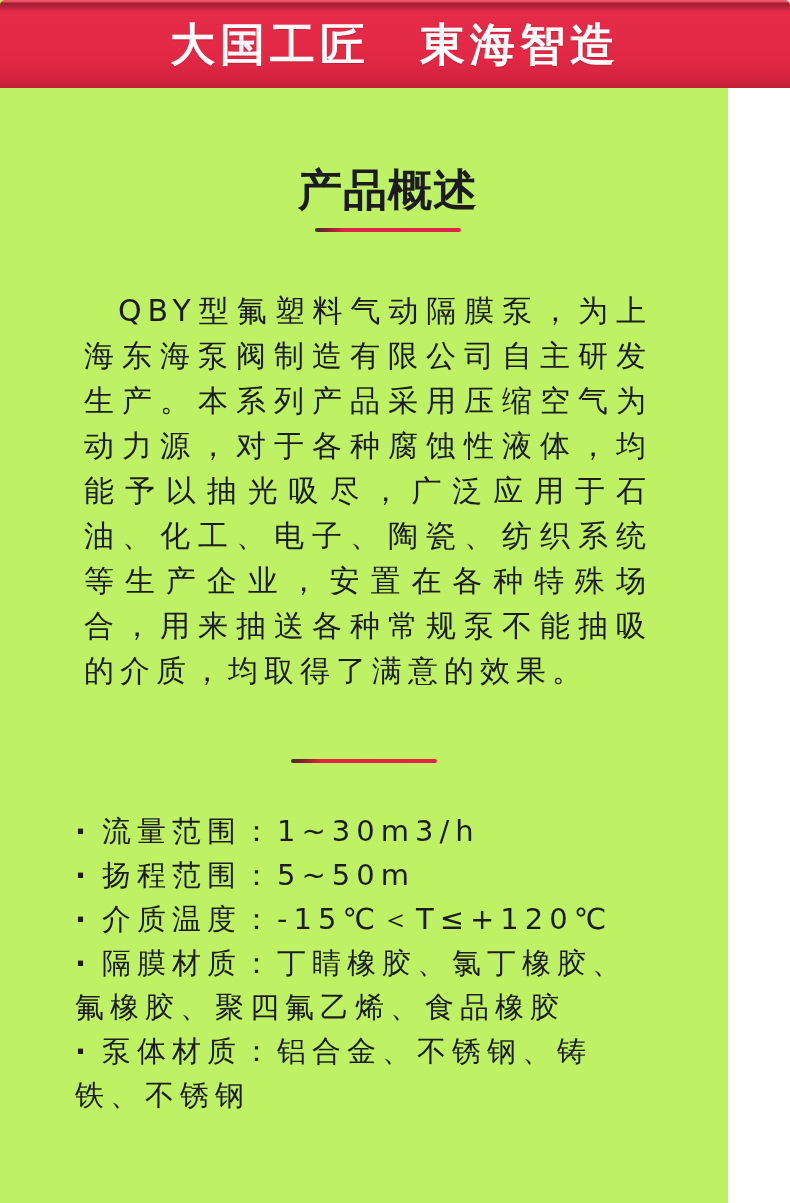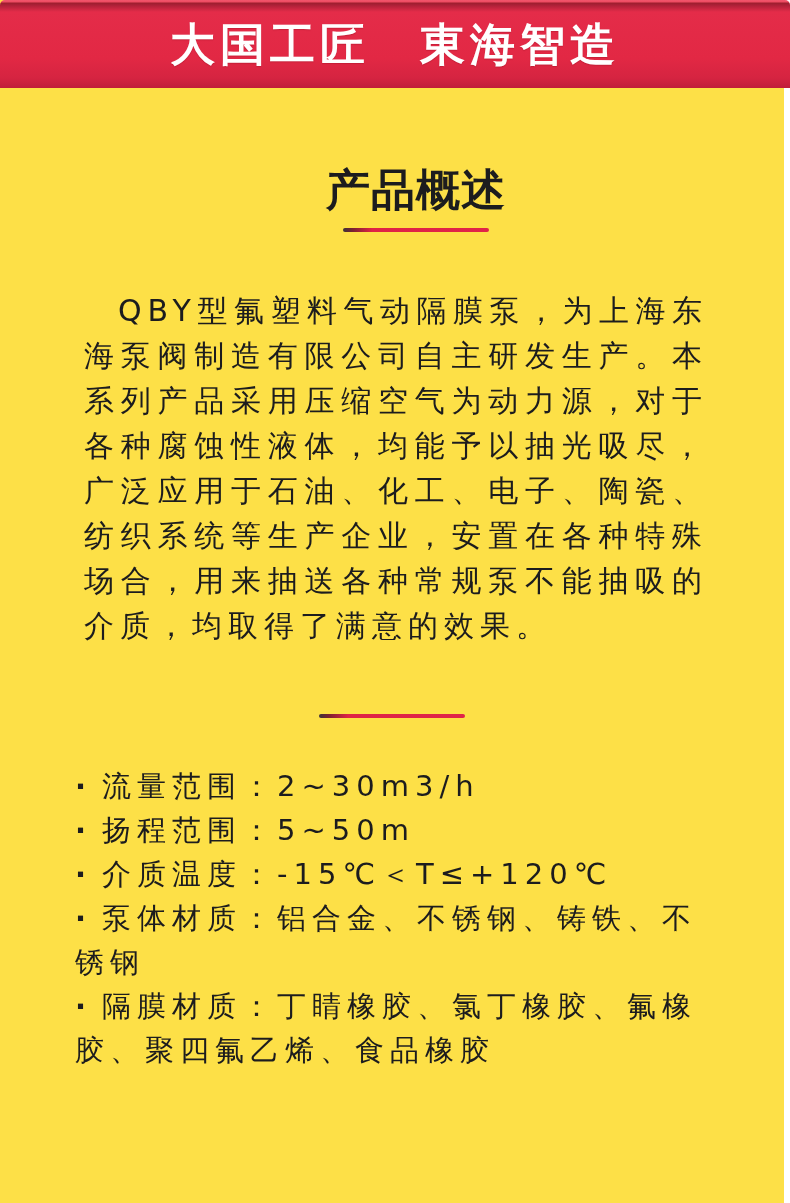--- a/index.html
+++ b/index.html
@@ -8,23 +8,23 @@
     background: #ffffff;
   }
   body {
     width: 790px;
     height: 1203px;
     font-family: "DejaVu Sans", "Liberation Sans", sans-serif;
     color: #1b1b1d;
     overflow: hidden;
   }
   .page {
-    width: 784px;
+    width: 728px;
     height: 1203px;
-    background: #fde047;
+    background: #bef264;
     position: relative;
   }
   
   .banner {
     height: 88px;
     width: 790px;
     background: linear-gradient(180deg,
       #f0576c 0px, #ee4a61 2px,
       #9c1f2e 3px, #ab2037 5px,
       #e42c49 12px, #e22844 58px,
@@ -104,29 +104,29 @@
   </div>
 
   <p class="overview-paragraph">QBY型氟塑料气动隔膜泵，为上海东海泵阀制造有限公司自主研发生产。本系列产品采用压缩空气为动力源，对于各种腐蚀性液体，均能予以抽光吸尽，广泛应用于石油、化工、电子、陶瓷、纺织系统等生产企业，安置在各种特殊场合，用来抽送各种常规泵不能抽吸的介质，均取得了满意的效果。</p>
 
   <div class="section-header second">
     <div class="section-underline"></div>
   </div>
 
   <div class="conditions-list">
     <div class="condition-item">
-      <span class="bullet-marker">·</span><span>流量范围：2~30m3/h</span>
+      <span class="bullet-marker">·</span><span>流量范围：1~30m3/h</span>
     </div>
     <div class="condition-item">
       <span class="bullet-marker">·</span><span>扬程范围：5~50m</span>
     </div>
     <div class="condition-item">
       <span class="bullet-marker">·</span><span>介质温度：-15℃＜T≤+120℃</span>
     </div>
     <div class="condition-item">
-      <span class="bullet-marker">·</span><span>泵体材质：铝合金、不锈钢、铸铁、不锈钢</span>
+      <span class="bullet-marker">·</span><span>隔膜材质：丁睛橡胶、氯丁橡胶、氟橡胶、聚四氟乙烯、食品橡胶</span>
     </div>
     <div class="condition-item">
-      <span class="bullet-marker">·</span><span>隔膜材质：丁睛橡胶、氯丁橡胶、氟橡胶、聚四氟乙烯、食品橡胶</span>
+      <span class="bullet-marker">·</span><span>泵体材质：铝合金、不锈钢、铸铁、不锈钢</span>
     </div>
   </div>
 
 </div>
 
 </body></html>

